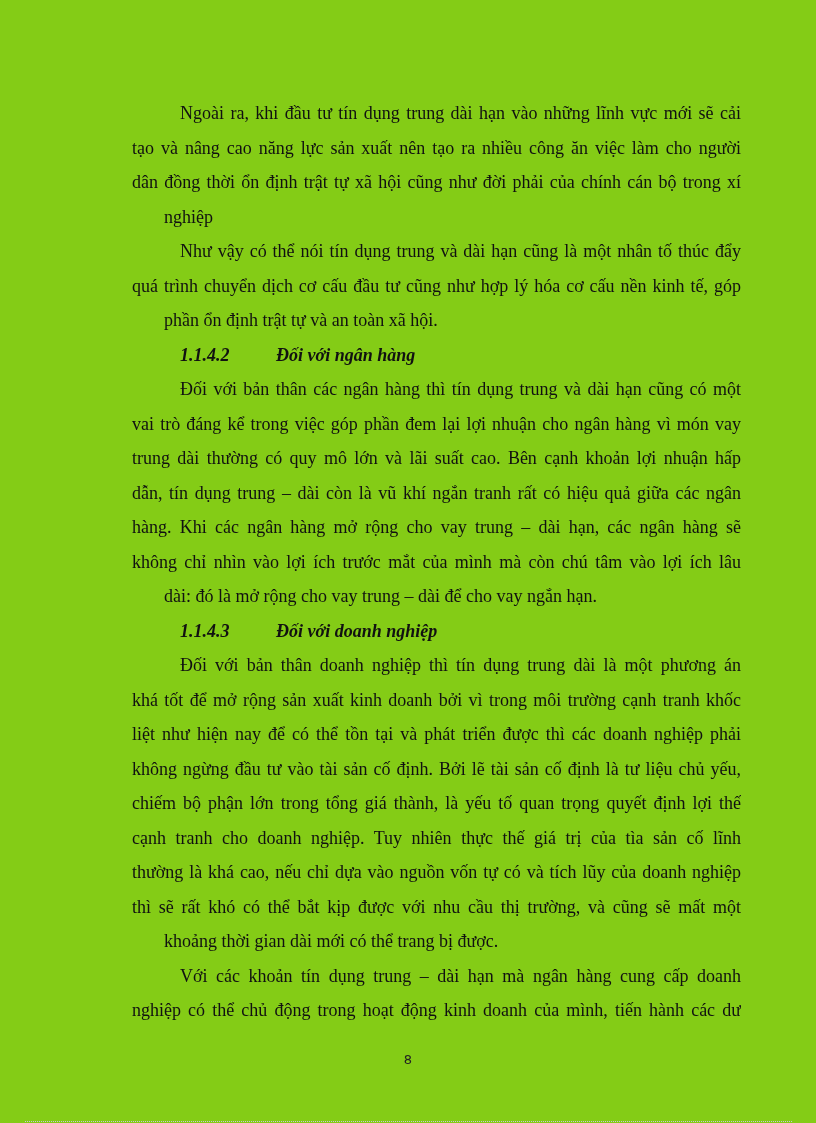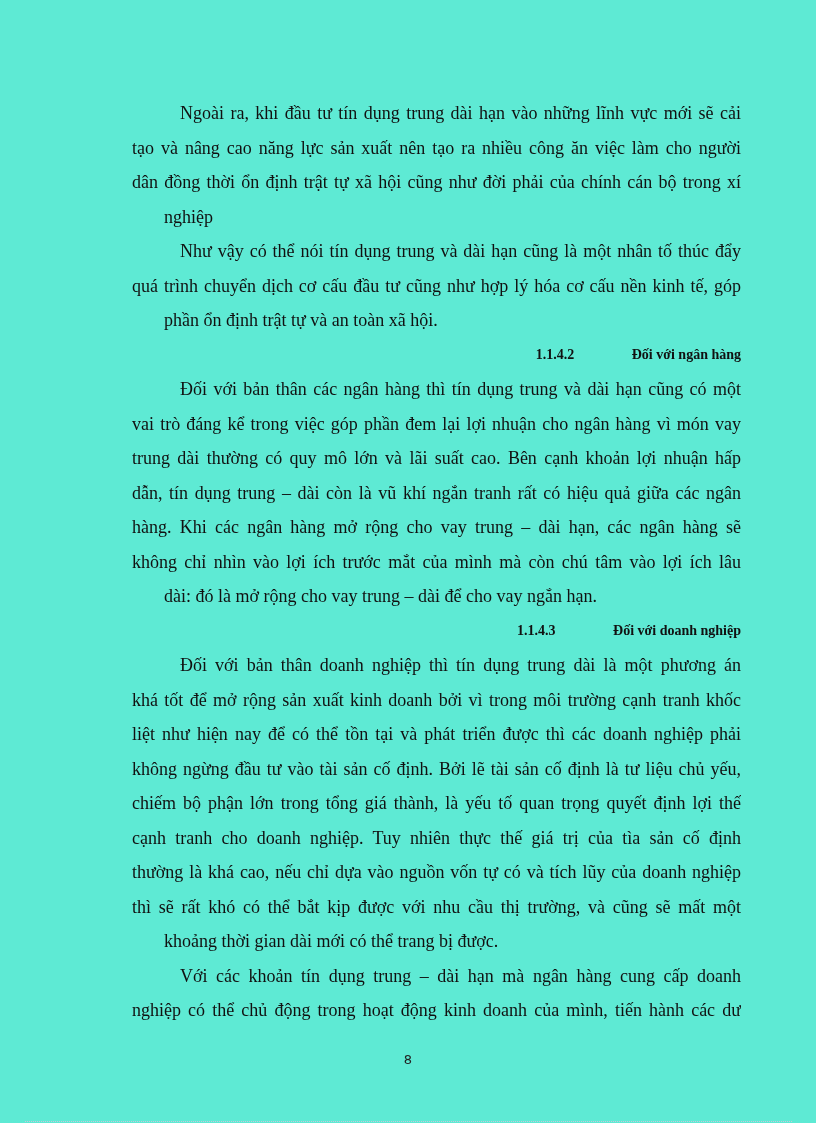--- a/index.html
+++ b/index.html
@@ -13,21 +13,21 @@
       position: relative;
       overflow: hidden;
       font-family: "Liberation Serif", "DejaVu Serif", serif;
       color: #111111;
     }
     .page {
       position: absolute;
       left: 0; top: 0;
       width: 816px;
       height: 1123px;
-      background: #5eead4;
+      background: #84cc16;
     }
     .body-text {
       position: absolute;
       left: 132px;
       top: 96px;
       width: 609px;
       font-size: 18px;
       line-height: 34.5px;
     }
     .line {
@@ -43,22 +43,22 @@
       margin-left: 32px;
     }
     .line.indent {
       padding-left: 48px;
     }
     .heading {
       display: flex;
       height: 34.5px;
       padding-left: 48px;
       font-weight: bold;
-      font-size: 14px;
-      justify-content: flex-end;
+      font-style: italic;
+      font-size: 18px;
     }
     .heading .num {
       width: 96px;
       flex: 0 0 96px;
     }
     .page-number {
       position: absolute;
       left: 0;
       width: 816px;
       top: 1052px;
@@ -114,21 +114,21 @@
       <span class="num">1.1.4.3</span>
       <span class="title">Đối với doanh nghiệp</span>
     </div>
 
     <div>
       <span class="line indent">Đối với bản thân doanh nghiệp thì tín dụng trung dài là một phương án</span>
       <span class="line">khá tốt để mở rộng sản xuất kinh doanh bởi vì trong môi trường cạnh tranh khốc</span>
       <span class="line">liệt như hiện nay để có thể tồn tại và phát triển được thì các doanh nghiệp phải</span>
       <span class="line">không ngừng đầu tư vào tài sản cố định. Bởi lẽ tài sản cố định là tư liệu chủ yếu,</span>
       <span class="line">chiếm bộ phận lớn trong tổng giá thành, là yếu tố quan trọng quyết định lợi thế</span>
-      <span class="line">cạnh tranh cho doanh nghiệp. Tuy nhiên thực thế giá trị của tìa sản cố định</span>
+      <span class="line">cạnh tranh cho doanh nghiệp. Tuy nhiên thực thế giá trị của tìa sản cố lĩnh</span>
       <span class="line">thường là khá cao, nếu chỉ dựa vào nguồn vốn tự có và tích lũy của doanh nghiệp</span>
       <span class="line">thì sẽ rất khó có thể bắt kịp được với nhu cầu thị trường, và cũng sẽ mất một</span>
       <span class="line last">khoảng thời gian dài mới có thể trang bị được.</span>
     </div>
 
     <div>
       <span class="line indent">Với các khoản tín dụng trung – dài hạn mà ngân hàng cung cấp doanh</span>
       <span class="line">nghiệp có thể chủ động trong hoạt động kinh doanh của mình, tiến hành các dư</span>
     </div>
 

